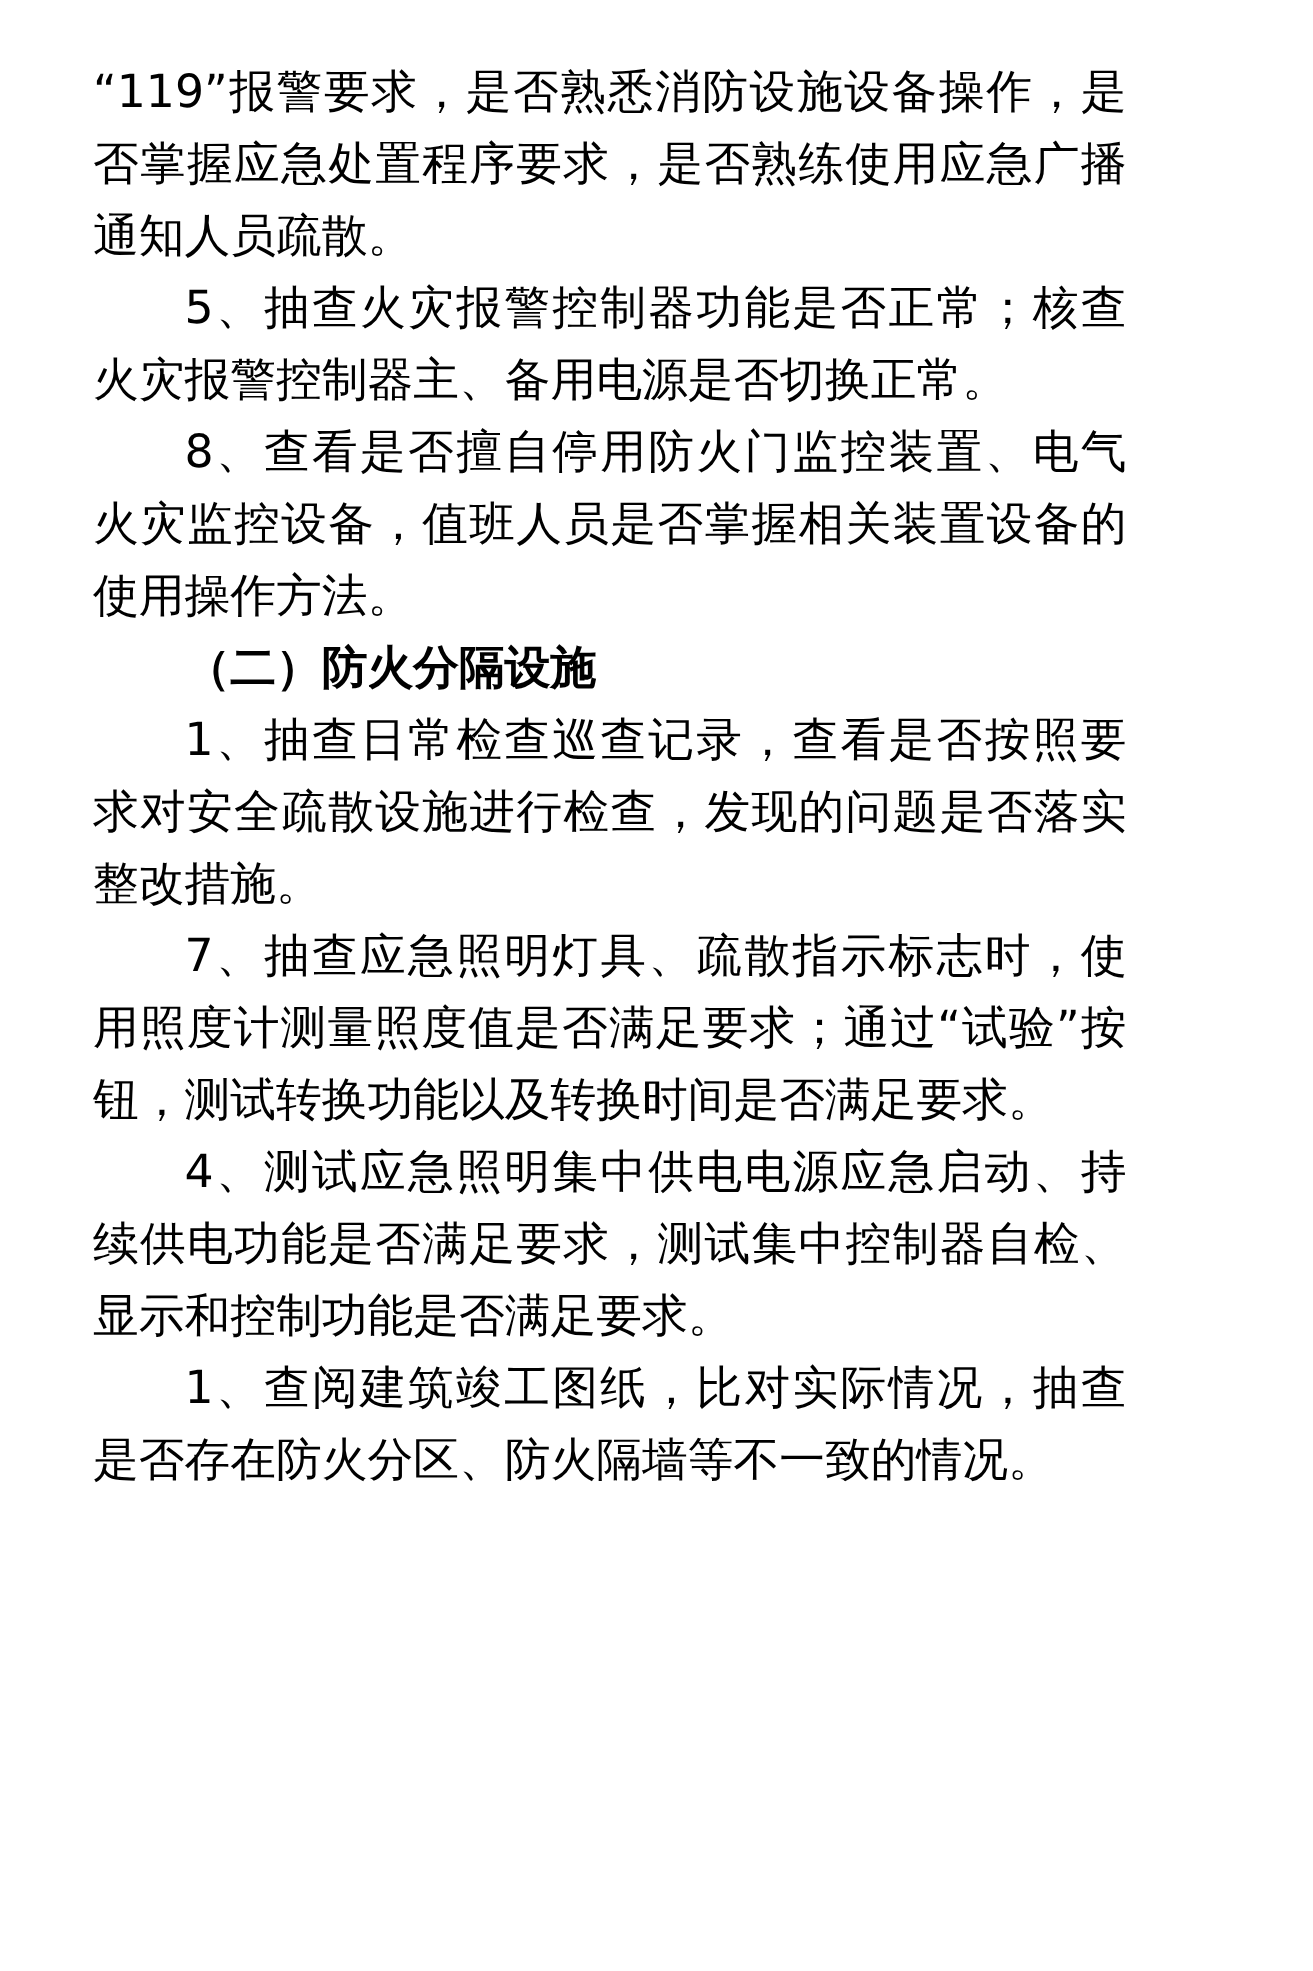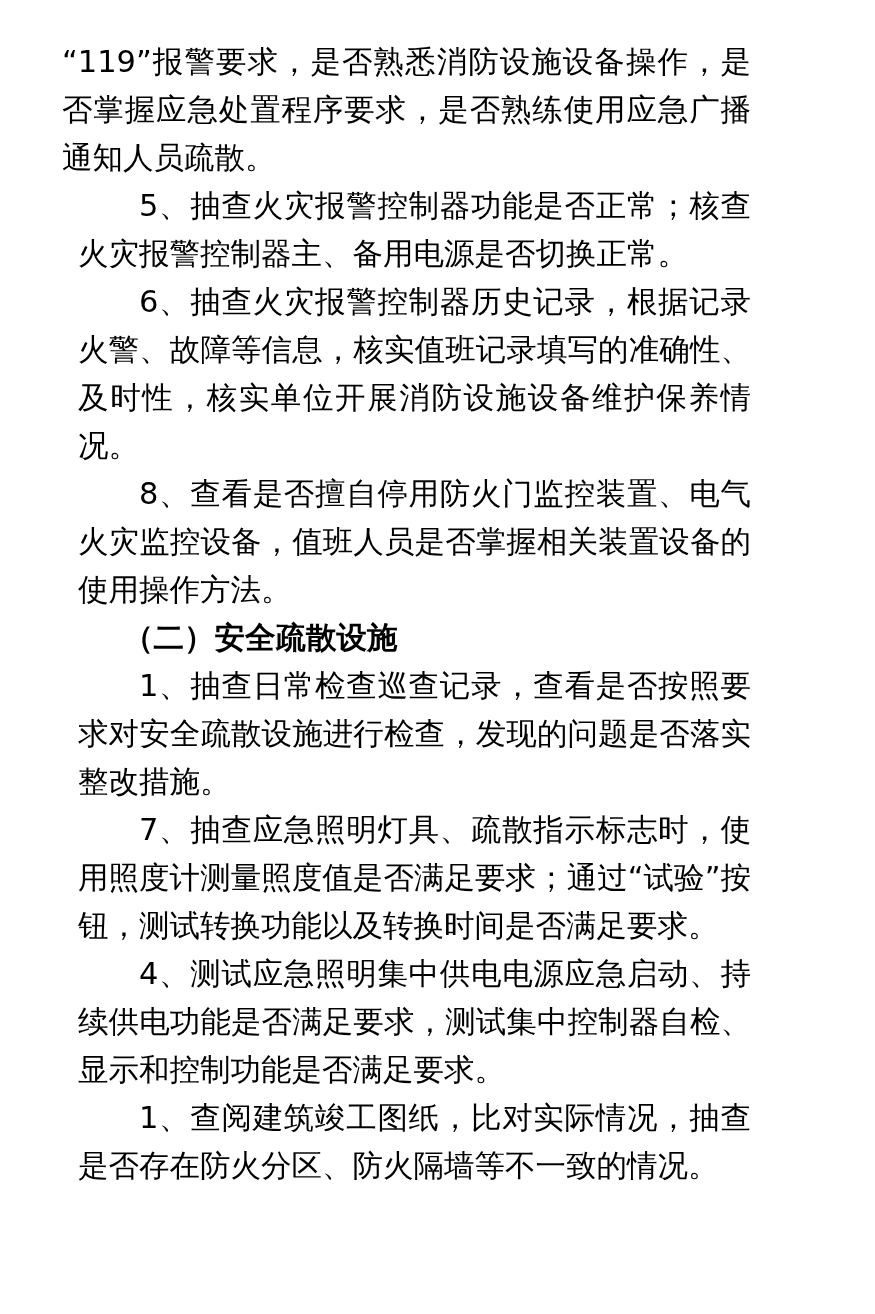--- a/index.html
+++ b/index.html
@@ -25,37 +25,35 @@
     font-size: 30.5px;
     line-height: 48px;
     text-align: justify;
     text-justify: inter-ideograph;
     letter-spacing: 0px;
     margin: 0;
     color: #000;
   }
   .indent {
     text-indent: 61px;
-    margin-left: 16px;
   }
   .heading {
     font-size: 30.5px;
     line-height: 48px;
     font-weight: bold;
     text-indent: 61px;
     margin: 0;
     color: #000;
   }
 </style>
 </head>
 <body>
 
 <div class="page">
   <p class="para">“119”报警要求，是否熟悉消防设施设备操作，是否掌握应急处置程序要求，是否熟练使用应急广播通知人员疏散。</p>
   <p class="para indent">5、抽查火灾报警控制器功能是否正常；核查火灾报警控制器主、备用电源是否切换正常。</p>
-  <p class="para indent">6、抽查火灾报警控制器历史记录，根据记录火警、故障等信息，核实值班记录填写的准确性、及时性，核实单位开展消防设施设备维护保养情况。</p>
   <p class="para indent">8、查看是否擅自停用防火门监控装置、电气火灾监控设备，值班人员是否掌握相关装置设备的使用操作方法。</p>
-  <p class="heading">（二）安全疏散设施</p>
+  <p class="heading">（二）防火分隔设施</p>
   <p class="para indent">1、抽查日常检查巡查记录，查看是否按照要求对安全疏散设施进行检查，发现的问题是否落实整改措施。</p>
   <p class="para indent">7、抽查应急照明灯具、疏散指示标志时，使用照度计测量照度值是否满足要求；通过“试验”按钮，测试转换功能以及转换时间是否满足要求。</p>
   <p class="para indent">4、测试应急照明集中供电电源应急启动、持续供电功能是否满足要求，测试集中控制器自检、显示和控制功能是否满足要求。</p>
   <p class="para indent">1、查阅建筑竣工图纸，比对实际情况，抽查是否存在防火分区、防火隔墙等不一致的情况。</p>
 </div>
 
 </body></html>

